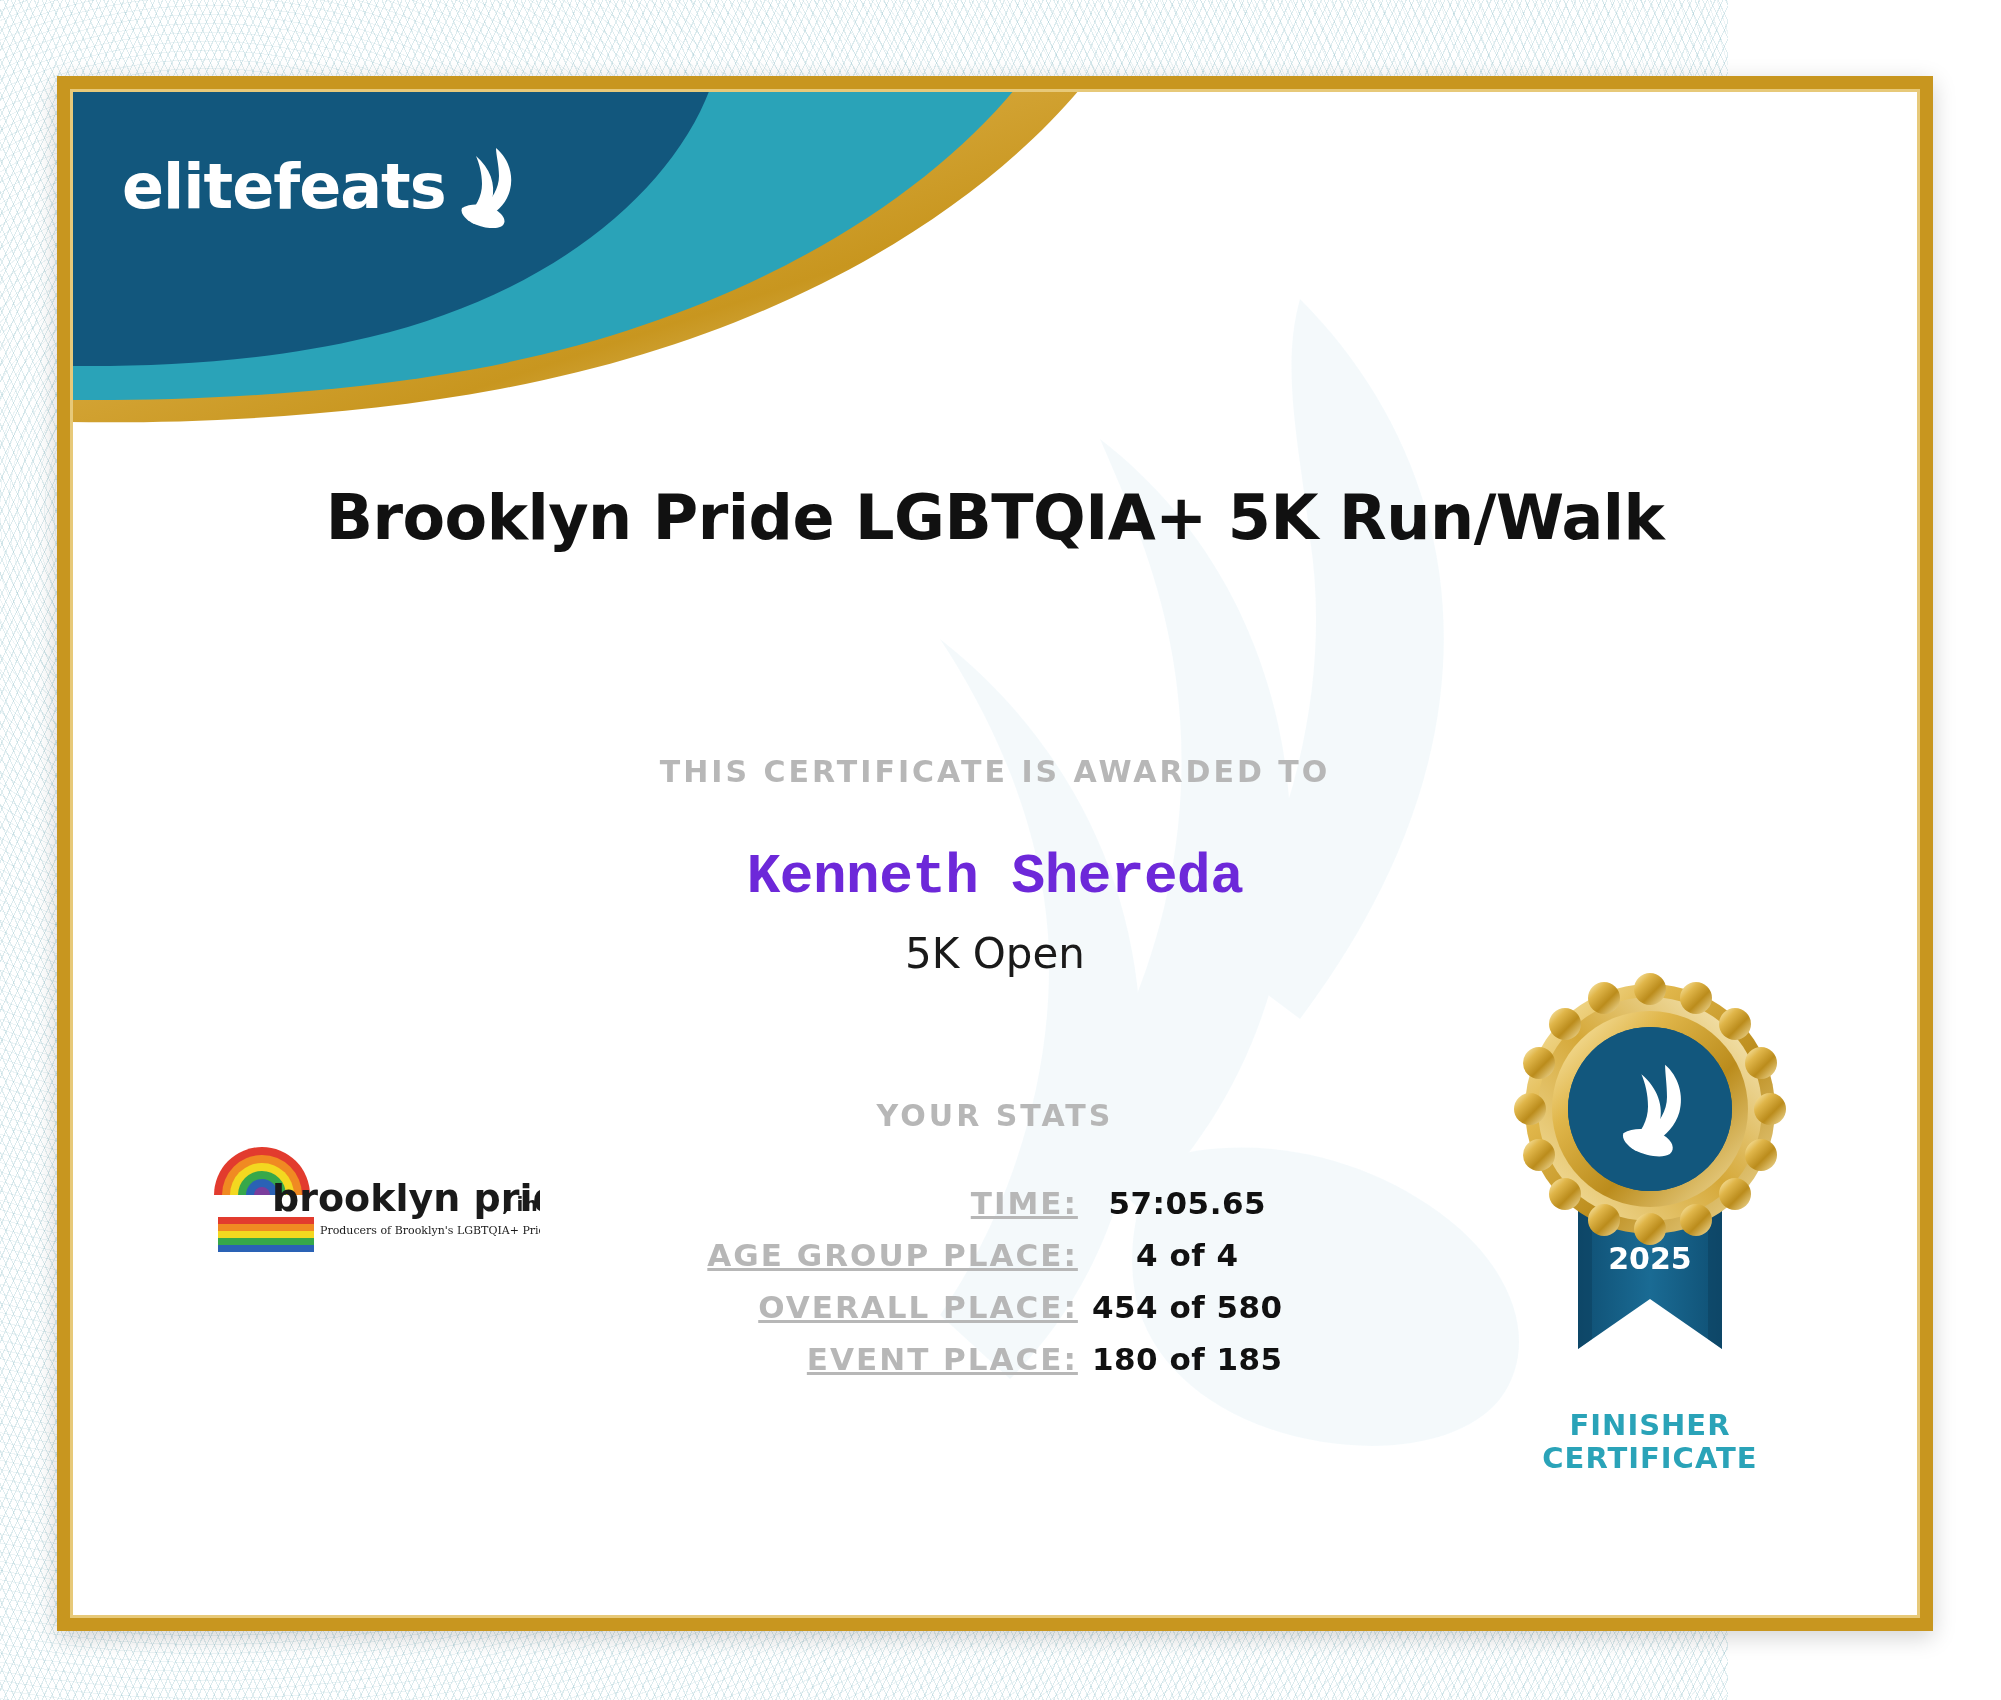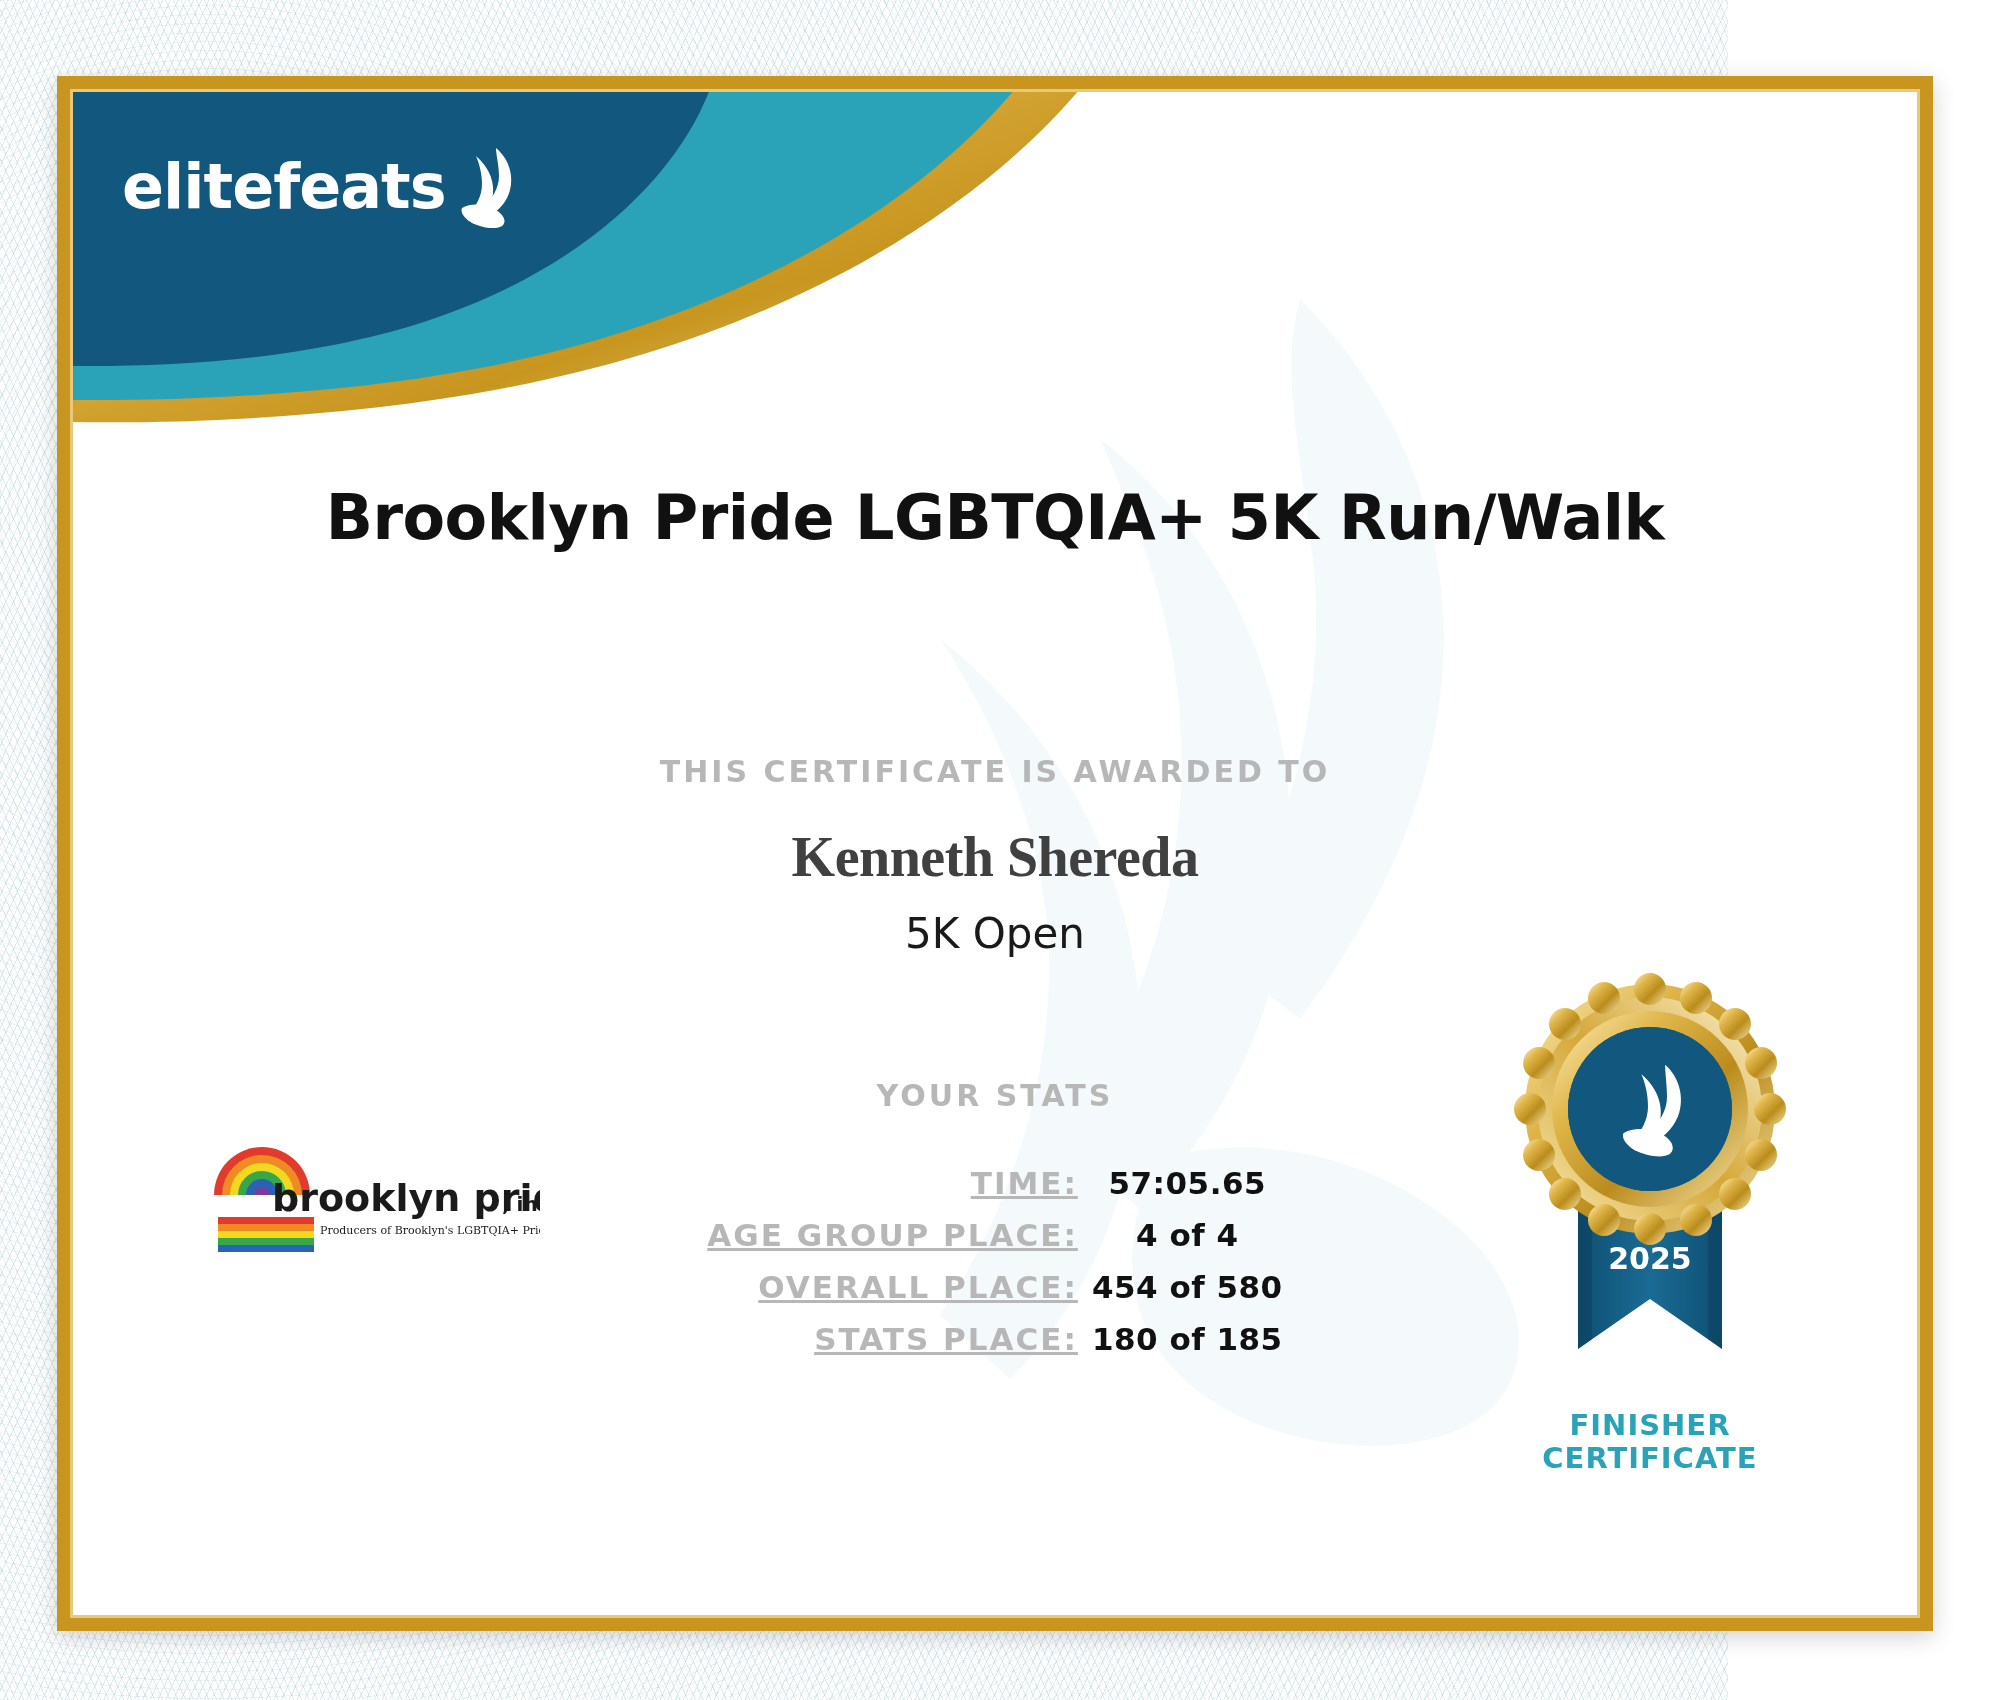--- a/index.html
+++ b/index.html
@@ -112,25 +112,25 @@
     font-weight: 700;
     color: #111111;
     margin-top: 32px;
     letter-spacing: -0.5px;
   }
   .awarded-label {
     font-size: 30px;
     margin-top: 200px;
   }
   .recipient-name {
-    font-family: Liberation Serif, serif;
+    font-family: Liberation Mono, monospace;
     font-size: 56px;
     font-weight: 700;
-    color: #404040;
-    margin-top: 36px;
+    color: #6d28d9;
+    margin-top: 56px;
     letter-spacing: -0.5px;
   }
   .division {
     font-family: "DejaVu Sans", sans-serif;
     font-size: 42px;
     color: #1a1a1a;
     font-weight: 400;
     margin-top: 20px;
   }
   .stats-label {
@@ -255,21 +255,21 @@
           </tr>
           <tr>
             <td class="stat-key">AGE GROUP PLACE:</td>
             <td class="stat-val">4 of 4</td>
           </tr>
           <tr>
             <td class="stat-key">OVERALL PLACE:</td>
             <td class="stat-val">454 of 580</td>
           </tr>
           <tr>
-            <td class="stat-key">STATS PLACE:</td>
+            <td class="stat-key">EVENT PLACE:</td>
             <td class="stat-val">180 of 185</td>
           </tr>
         </tbody>
       </table>
     </div>
 
     <div class="sponsor-logo">
       <svg viewBox="0 0 330 130" width="330" height="130">
         <g>
           <circle cx="52" cy="56" r="48" fill="#e23b2e"></circle>

